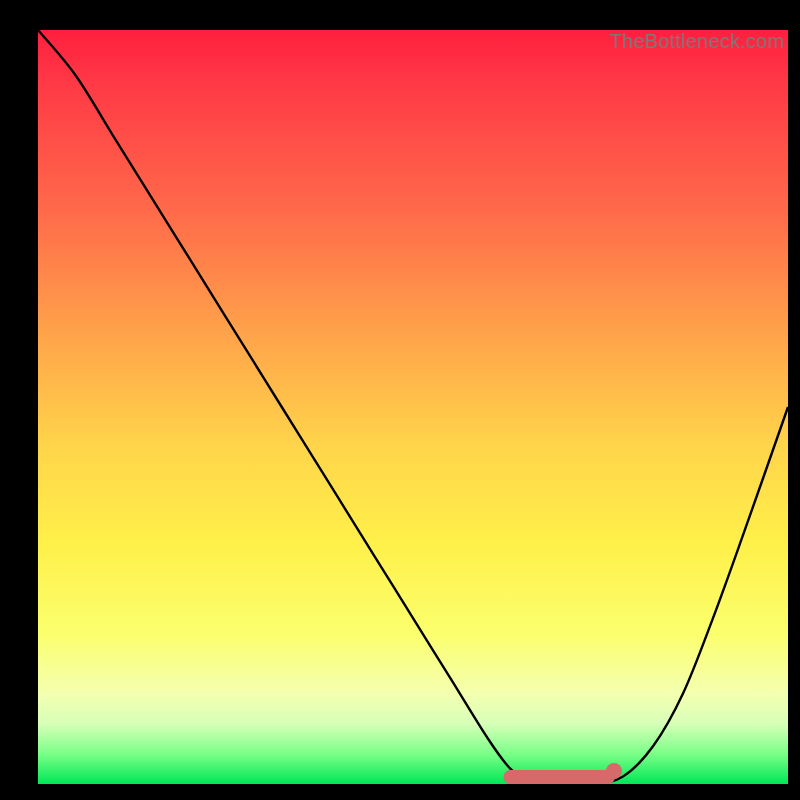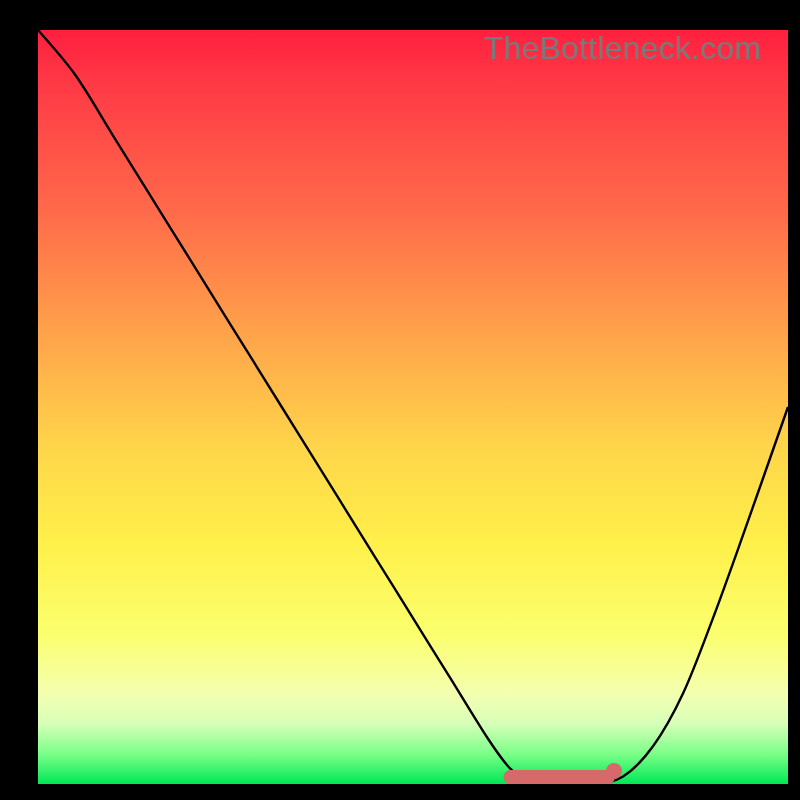--- a/index.html
+++ b/index.html
@@ -35,23 +35,23 @@
       #fff04a 68%,
       #fbff6d 80%,
       #f4ffb0 88%,
       #d7ffb8 92%,
       #7bff88 96%,
       #00e756 100%);
   }
   .watermark {
     position: absolute;
     top: 0px;
-    right: 27px;
+    right: 4px;
     color: #7a7a7a;
-    font-size: 32px;
+    font-size: 20px;
     font-weight: 400;
     letter-spacing: 0.2px;
     pointer-events: none;
     text-align: right;
   }
   svg.curve {
     position: absolute;
     left: 0;
     top: 0;
     width: 750px;

